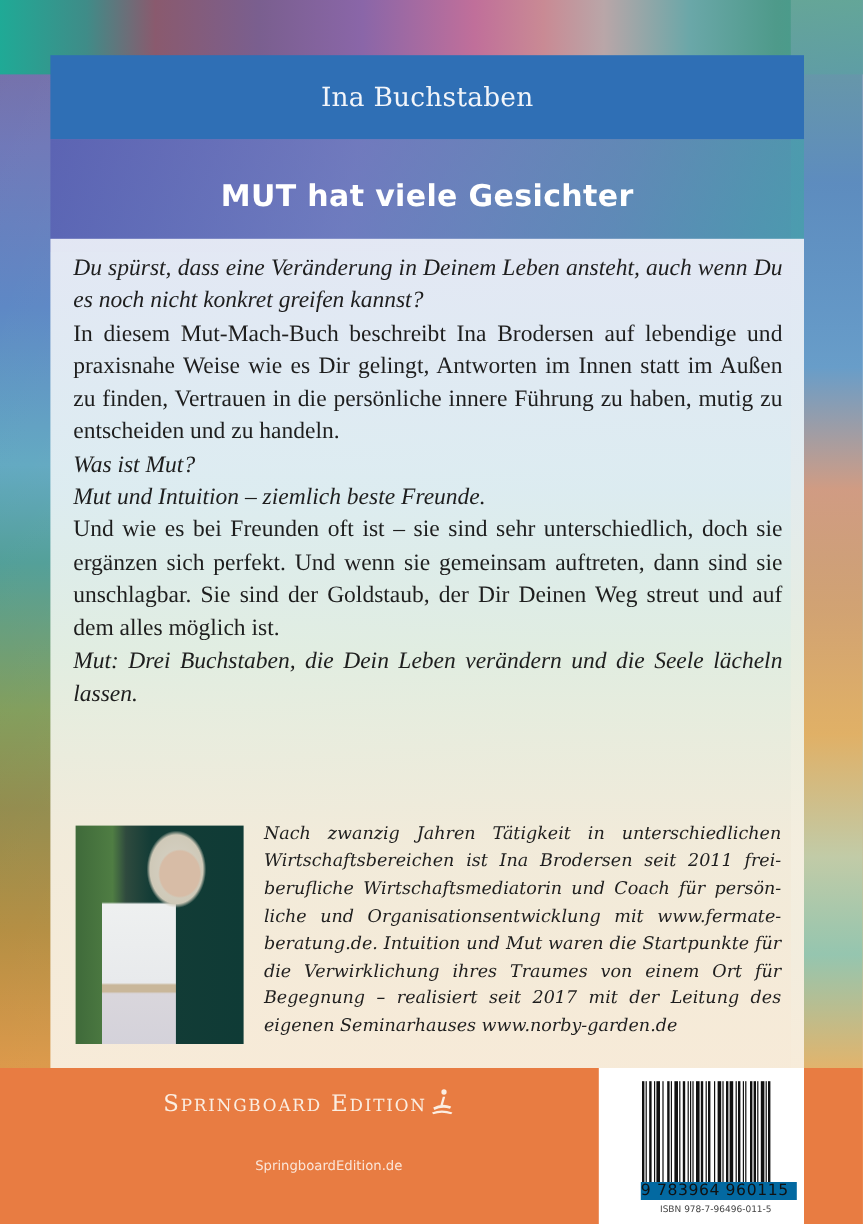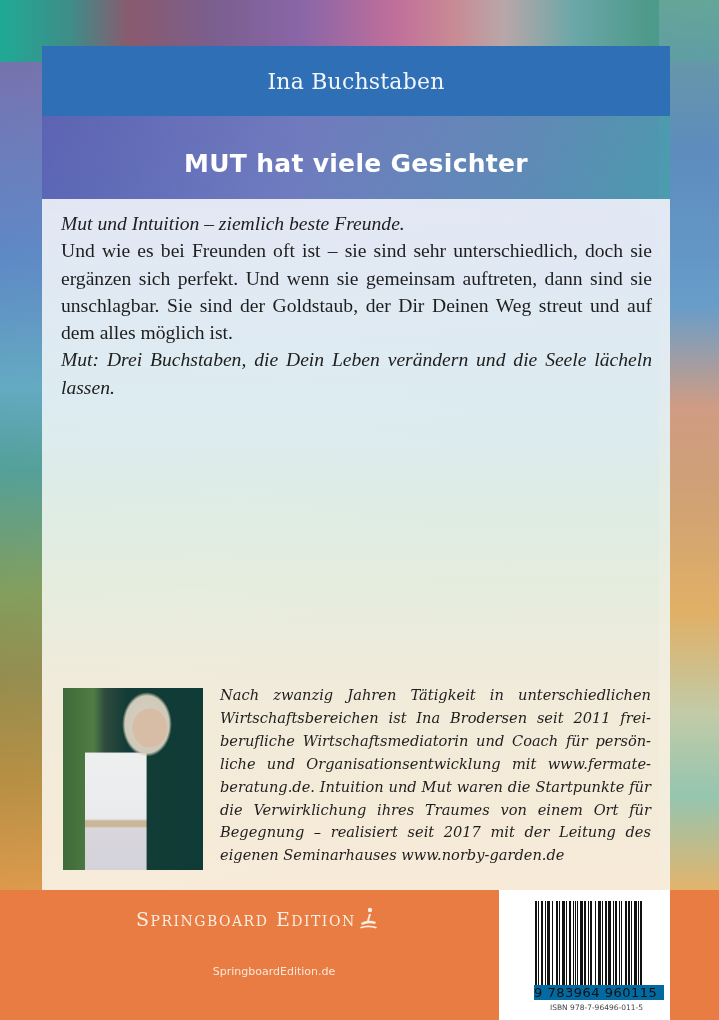--- a/index.html
+++ b/index.html
@@ -118,20 +118,23 @@
   <span>Ina Buchstaben</span>
 </div>
 
 <div class="title-band">
   <span class="title">MUT hat viele Gesichter</span>
 </div>
 
 <div class="panel"></div>
 
 <div class="body-text">
+  <p class="it">Du spürst, dass eine Veränderung in Deinem Leben ansteht, auch wenn Du es noch nicht konkret greifen kannst?</p>
+  <p>In diesem Mut-Mach-Buch beschreibt Ina Brodersen auf lebendige und praxisnahe Weise wie es Dir gelingt, Antworten im Innen statt im Außen zu finden, Vertrauen in die persönliche innere Führung zu haben, mutig zu entscheiden und zu handeln.</p>
+  <p class="it">Was ist Mut?</p>
   <p class="it">Mut und Intuition – ziemlich beste Freunde.</p>
   <p>Und wie es bei Freunden oft ist – sie sind sehr unterschiedlich, doch sie ergänzen sich perfekt. Und wenn sie gemeinsam auftreten, dann sind sie unschlagbar. Sie sind der Goldstaub, der Dir Deinen Weg streut und auf dem alles möglich ist.</p>
   <p class="it">Mut: Drei Buchstaben, die Dein Leben verändern und die Seele lächeln lassen.</p>
 </div>
 
 <div class="bio-photo" aria-label="author-portrait"></div>
 
 <div class="bio-text">Nach zwanzig Jahren Tätigkeit in unterschiedlichen Wirtschaftsbereichen ist Ina Brodersen seit 2011 frei­berufliche Wirtschaftsmediatorin und Coach für persön­liche und Organisationsentwicklung mit www.ferma­te-beratung.de. Intuition und Mut waren die Startpunkte für die Verwirklichung ihres Traumes von einem Ort für Begegnung – realisiert seit 2017 mit der Leitung des eigenen Seminarhauses www.norby-garden.de</div>
 
 <div class="footer"></div>

